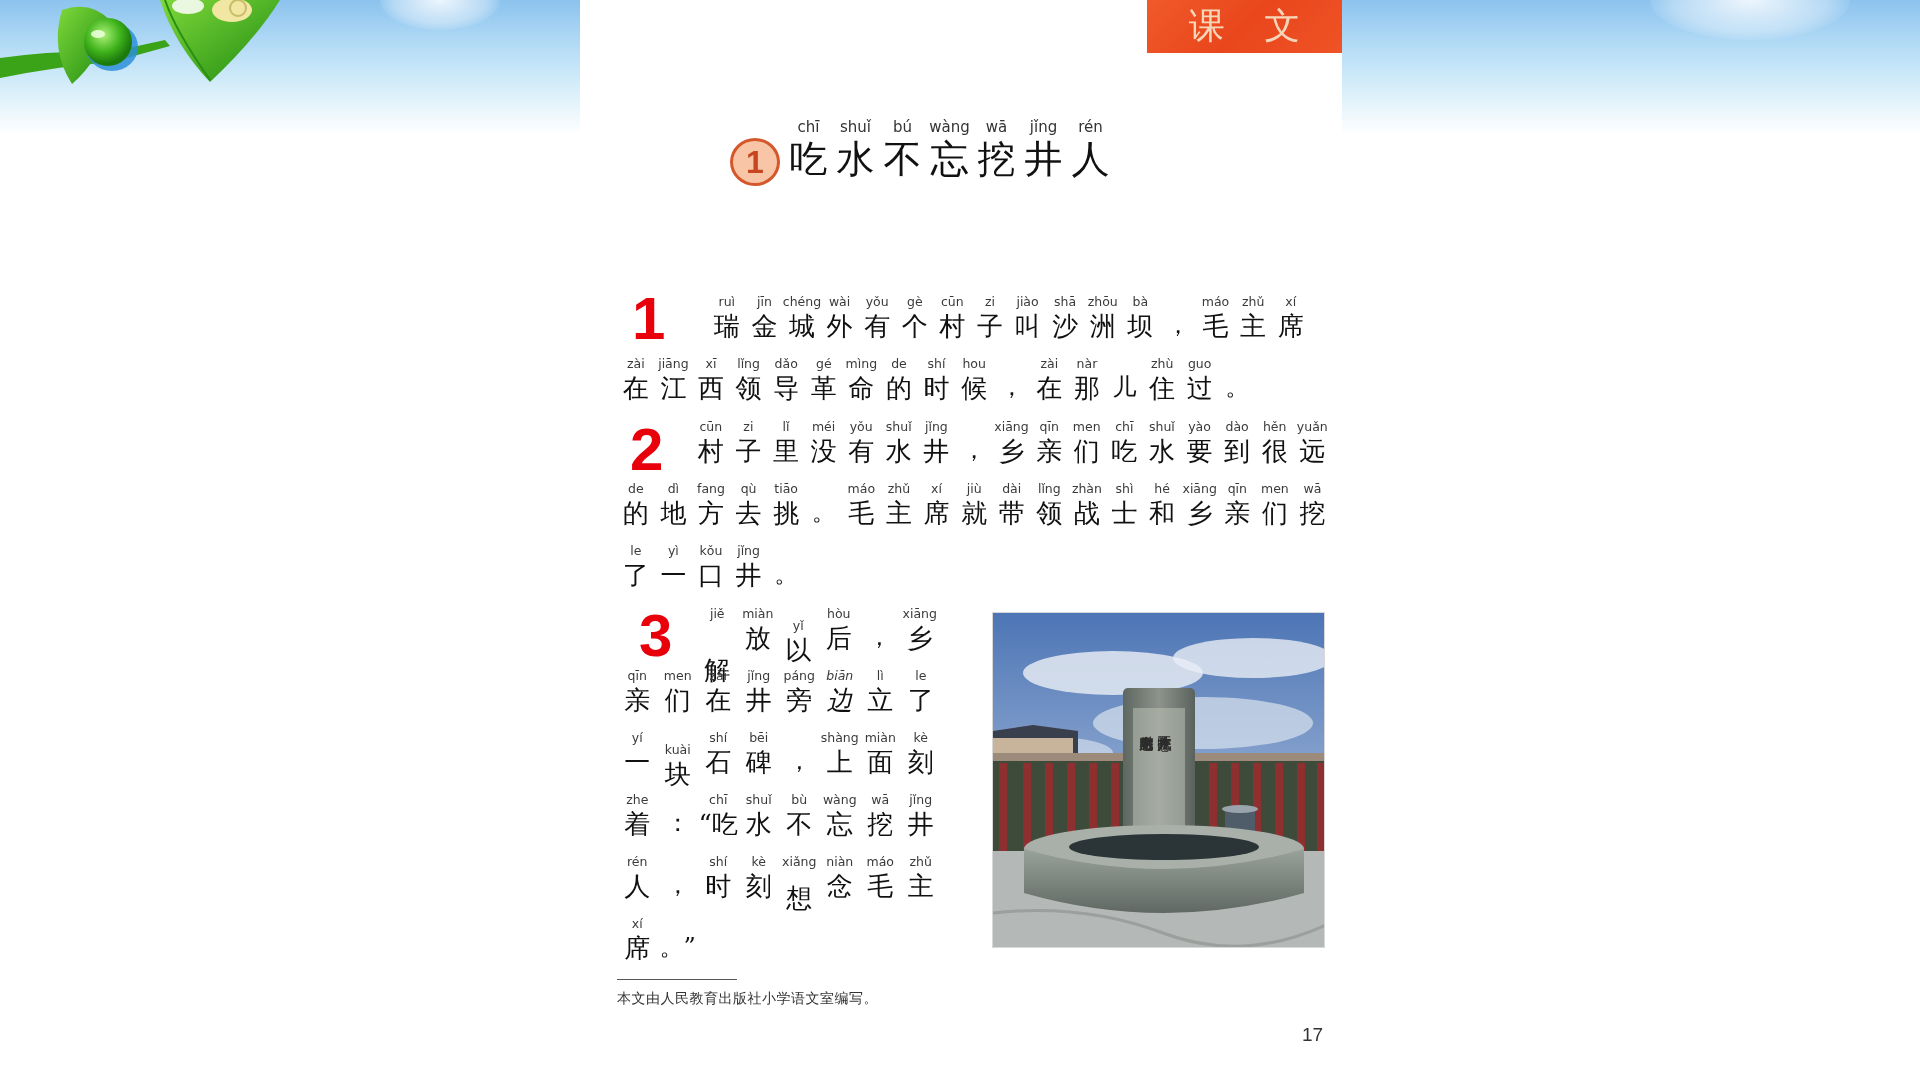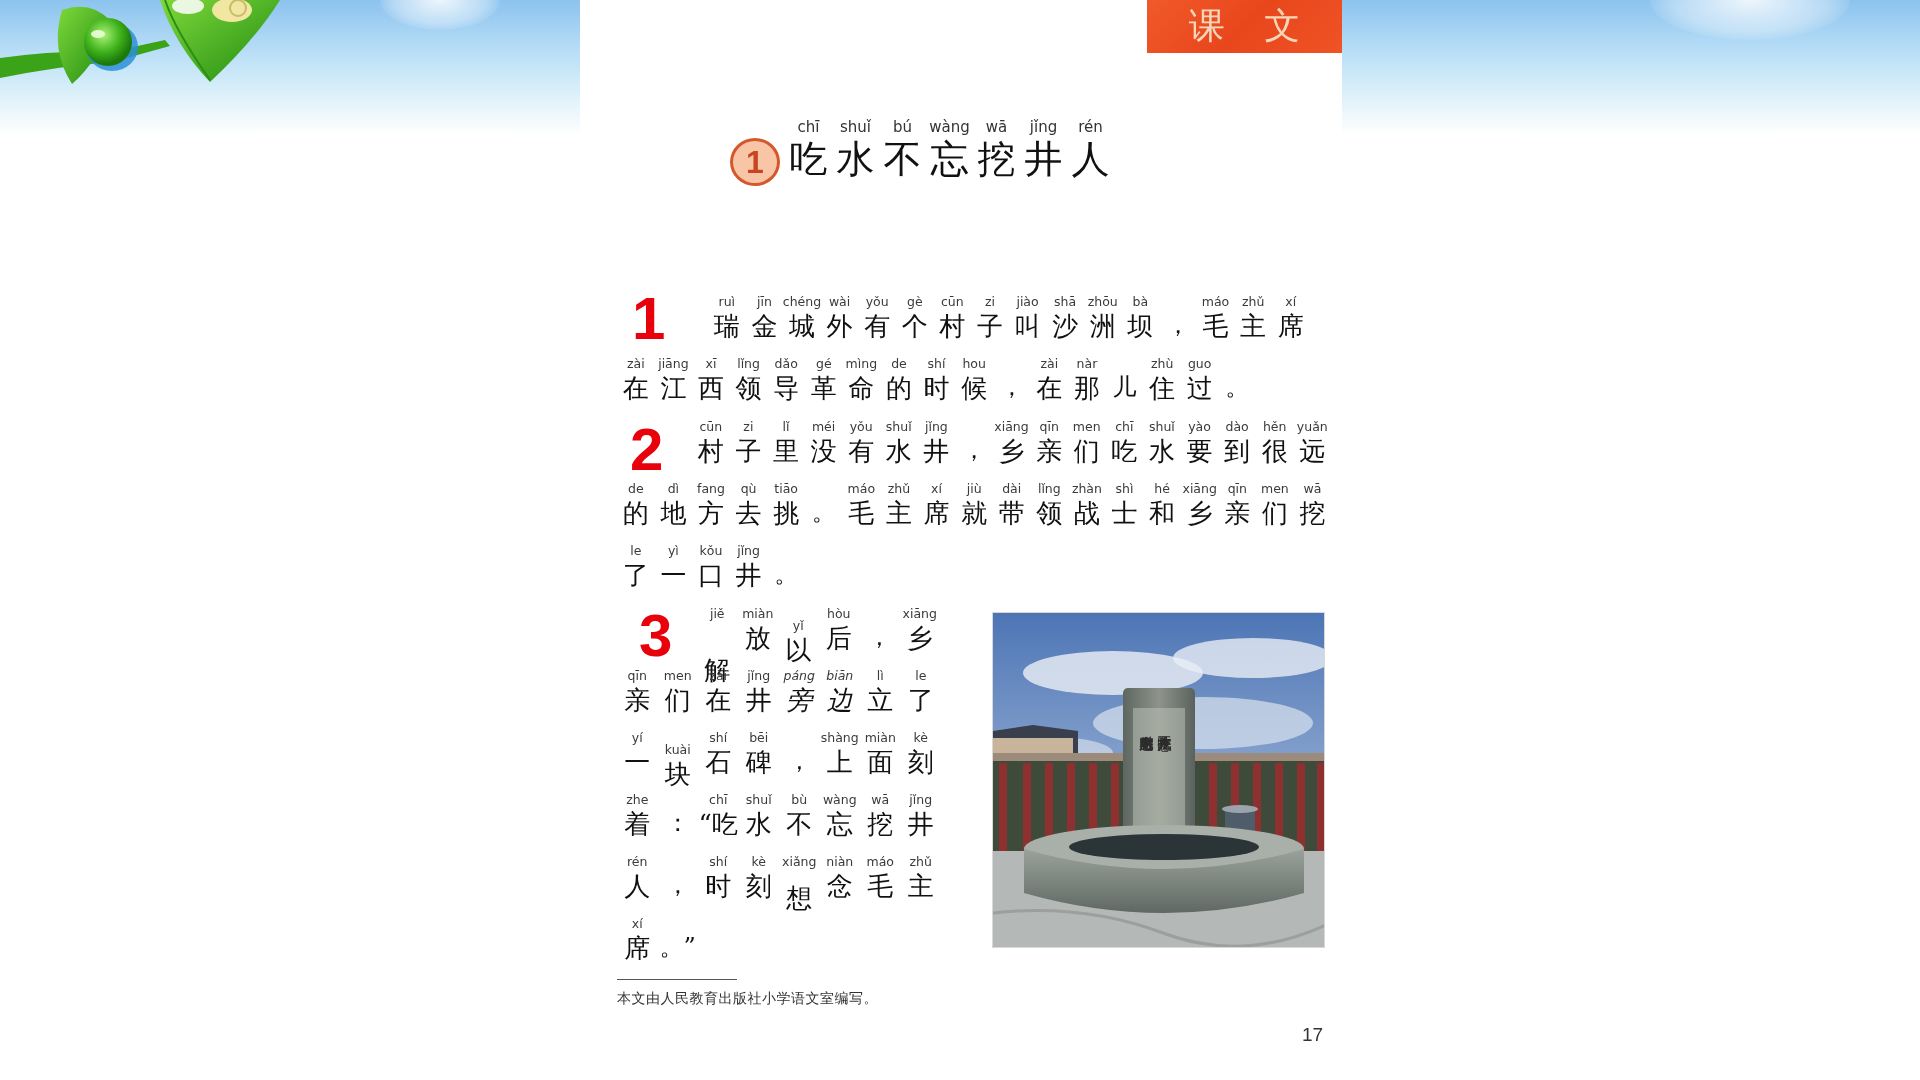--- a/index.html
+++ b/index.html
@@ -481,21 +481,21 @@
         <span class="hz">们</span>
       </div>
       <div class="cell" style="width: 40.5px;">
         <span class="py">zài</span>
         <span class="hz">在</span>
       </div>
       <div class="cell" style="width: 40.5px;">
         <span class="py">jǐng</span>
         <span class="hz">井</span>
       </div>
-      <div class="cell" style="width: 40.5px; font-style: italic;">
+      <div class="cell" style="width: 40.5px;">
         <span class="py">páng</span>
         <span class="hz">旁</span>
       </div>
       <div class="cell" style="width: 40.5px; font-style: italic;">
         <span class="py">biān</span>
         <span class="hz">边</span>
       </div>
       <div class="cell" style="width: 40.5px;">
         <span class="py">lì</span>
         <span class="hz">立</span>

